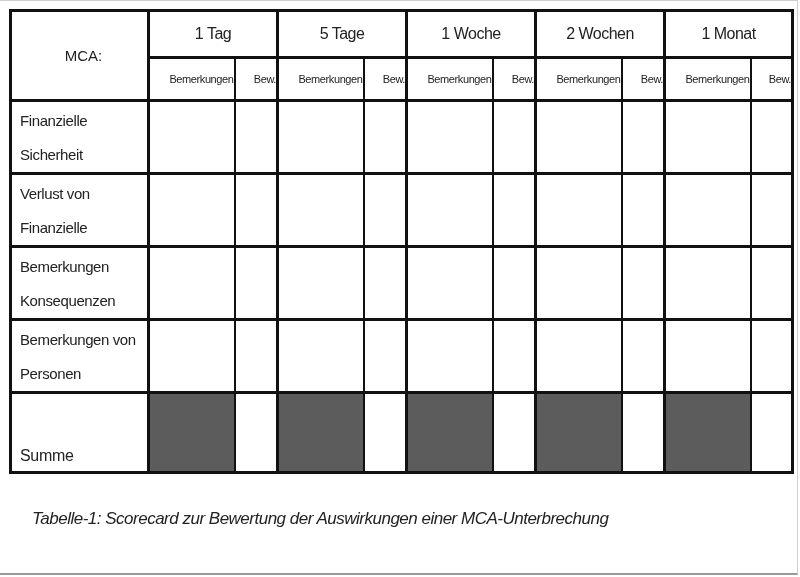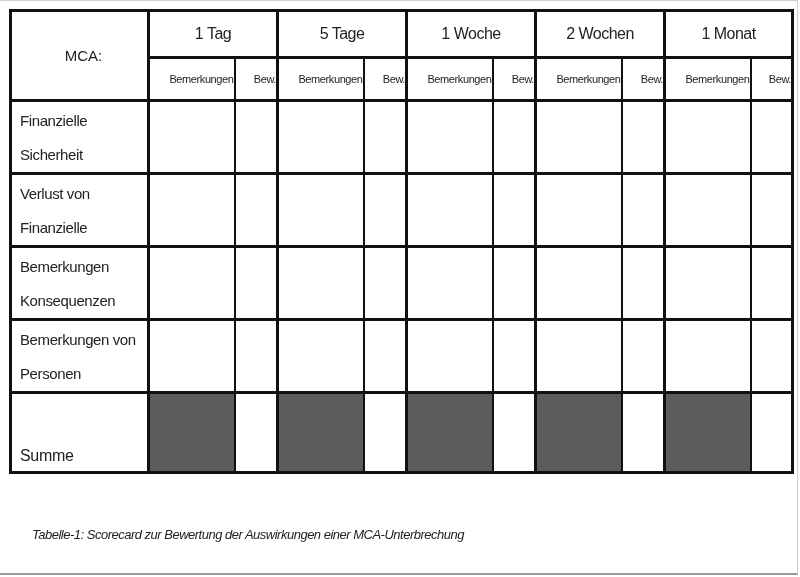--- a/index.html
+++ b/index.html
@@ -80,23 +80,23 @@
       font-size: 16px;
       padding: 0 0 6px 8px !important;
       letter-spacing: -0.3px;
       border-right: 3px solid #111 !important;
     }
     .shaded { background: #5c5c5c; }
     .period-end { border-right: 3px solid #111 !important; }
     .caption {
       position: absolute;
       left: 32px;
-      top: 527px;
+      top: 509px;
       font-style: italic;
-      font-size: 13px;
+      font-size: 17px;
       color: #222;
       letter-spacing: -0.5px;
     }
   </style>
 </head>
 <body>
 
 <div class="frame"></div>
 
 <table class="scorecard">

